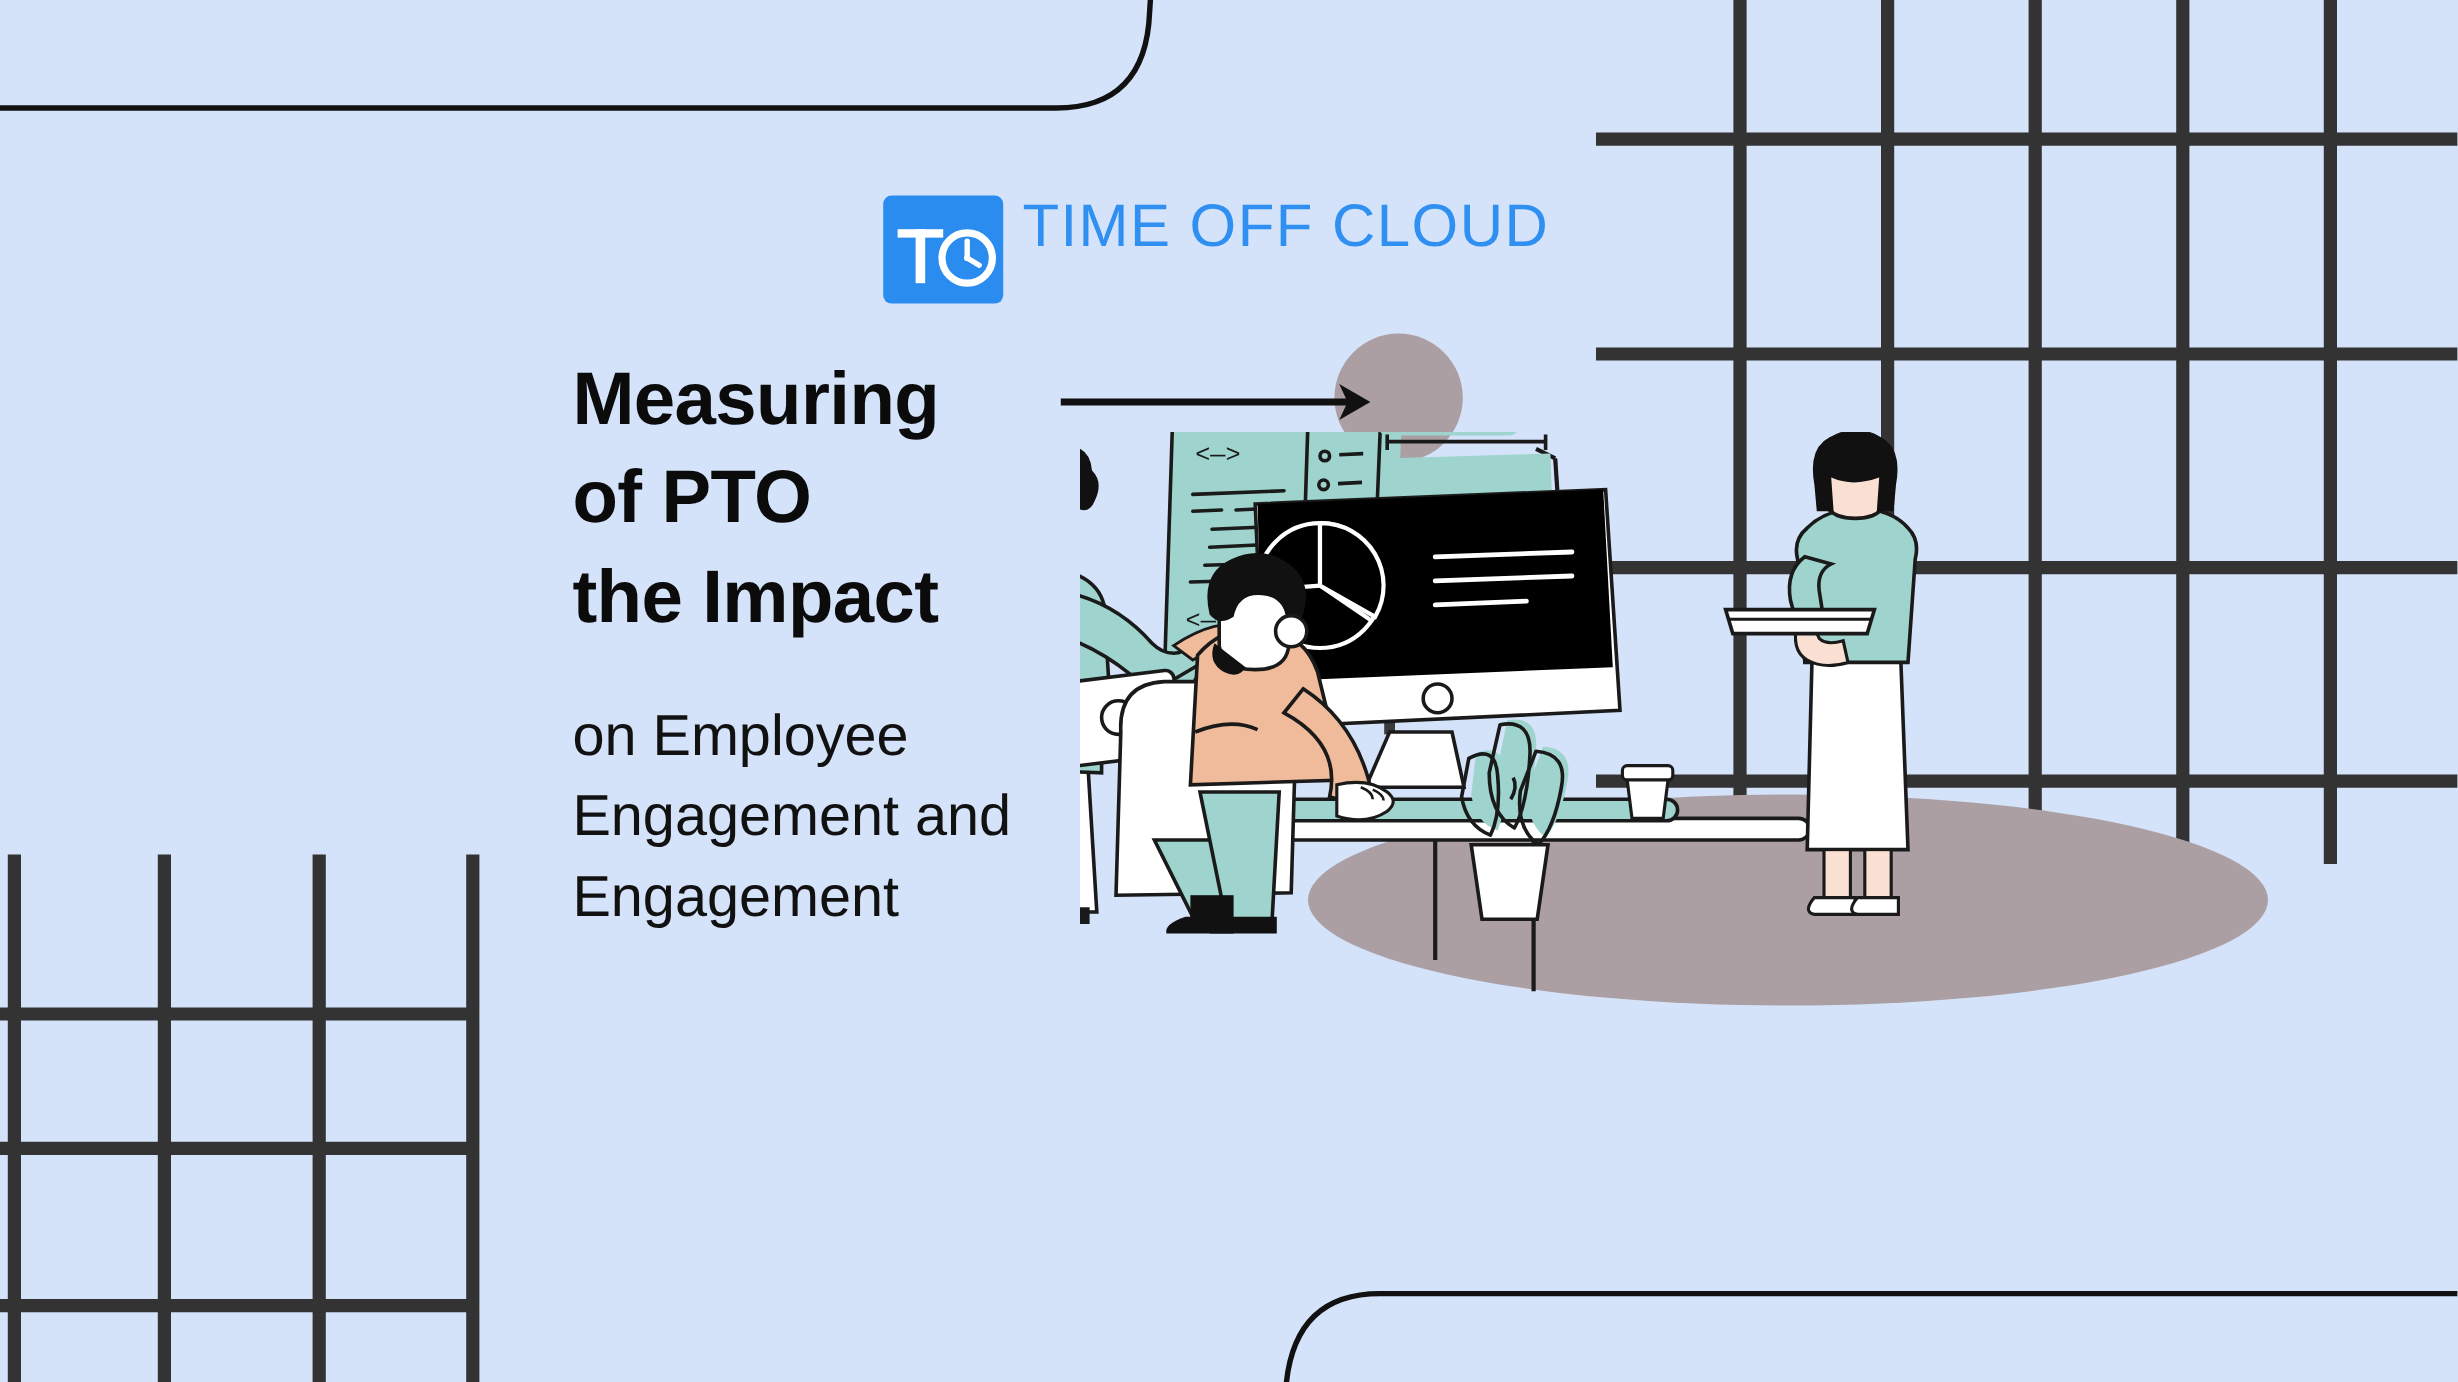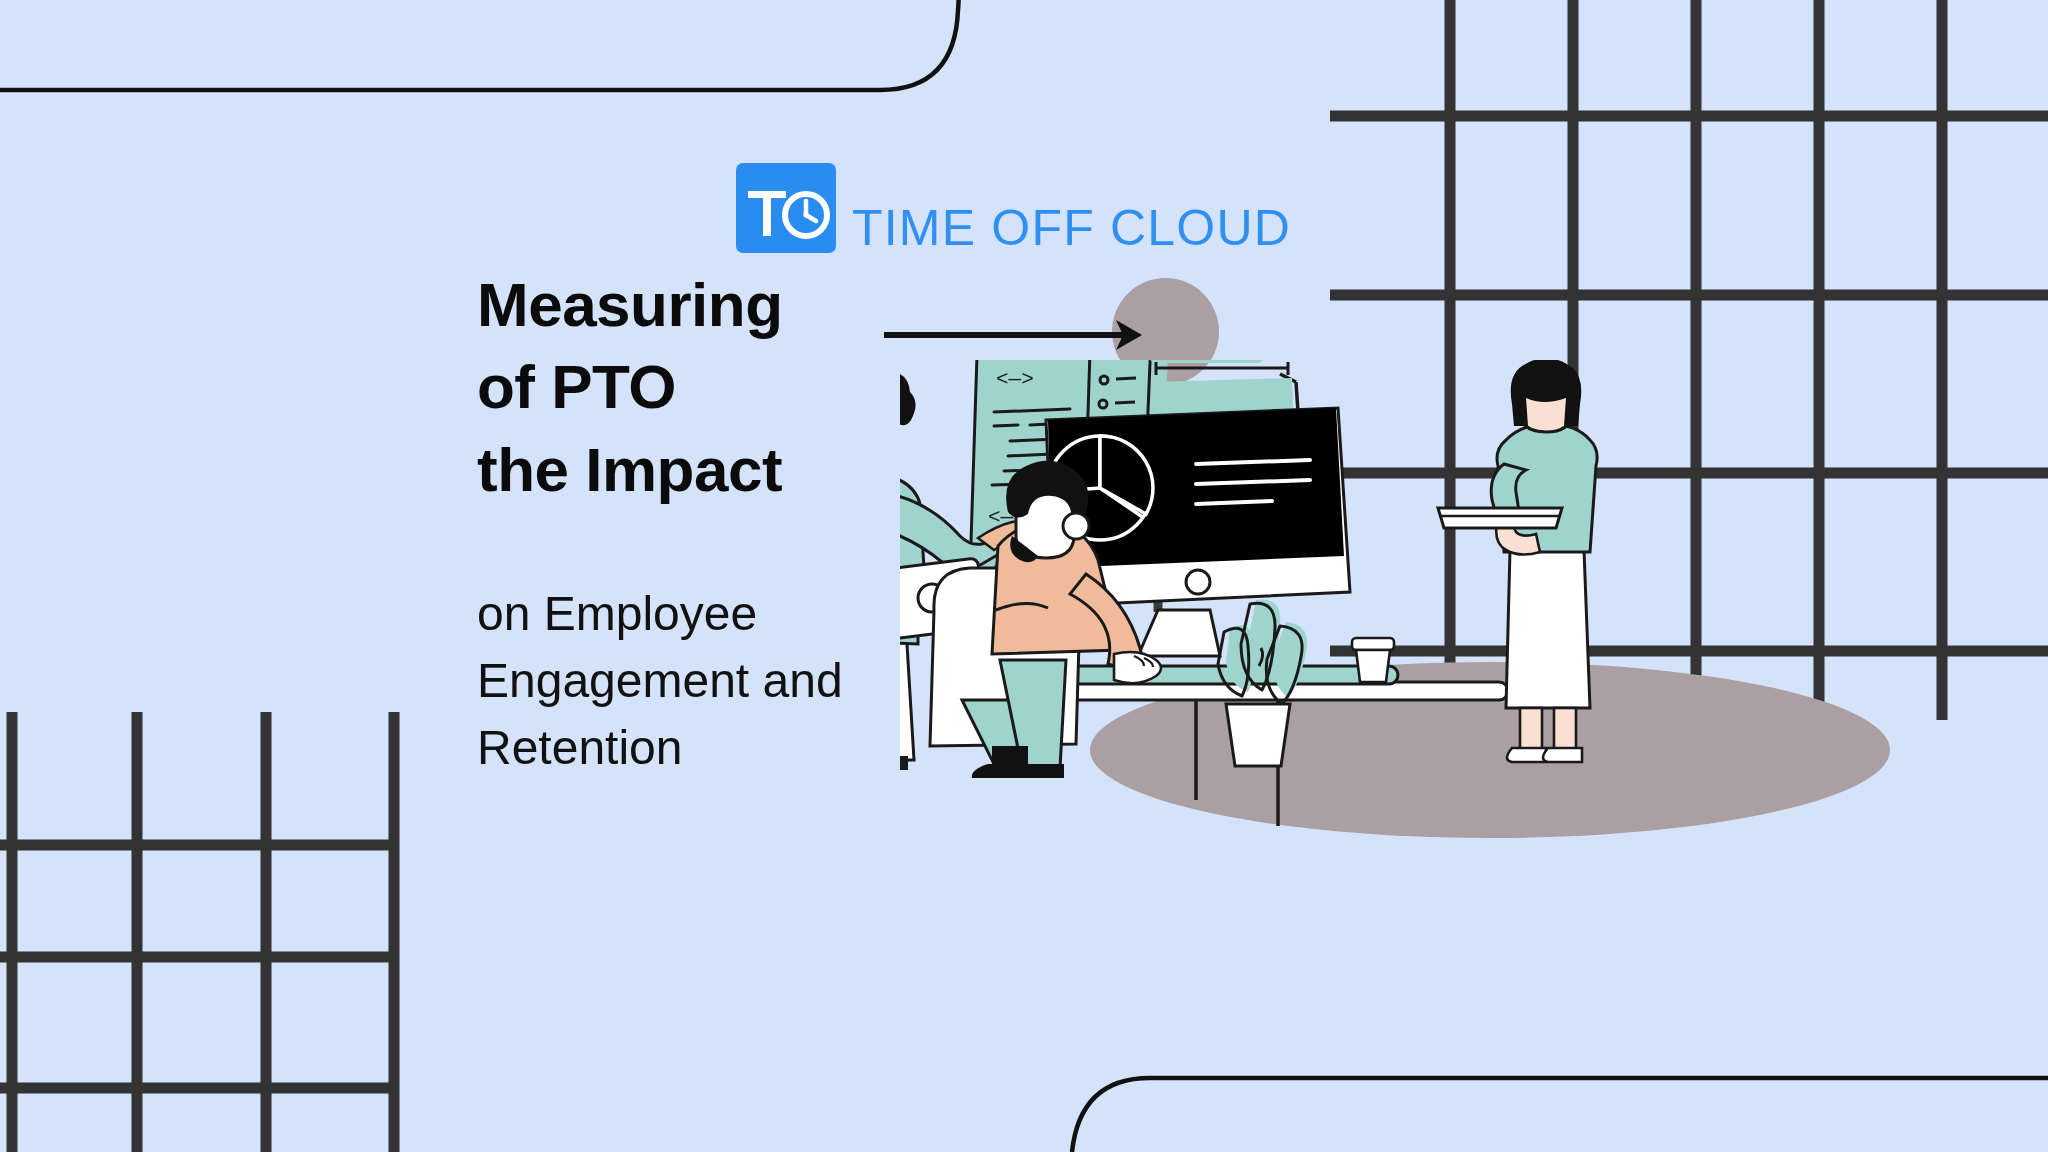--- a/index.html
+++ b/index.html
@@ -13,35 +13,35 @@
 
   
   .corner-svg { position:absolute; inset:0; width:2048px; height:1152px; pointer-events:none; }
 
   
   .grid-svg { position:absolute; inset:0; width:2048px; height:1152px; pointer-events:none; }
 
   
   .logo-row {
     position:absolute; left:736px; top:163px;
-    display:flex; align-items:flex-end; gap:16px;
+    display:flex; align-items:flex-start; gap:16px;
   }
   .logo-mark {
     width:100px; height:90px; border-radius:7px;
     background:#2b8cf0; position:relative; flex:none;
   }
   .logo-mark svg { position:absolute; left:0; top:0; }
   .logo-word {
     font-size:50px; letter-spacing:1.2px; color:#2f90f2;
     font-weight:400; white-space:nowrap; line-height:1;
   }
 
   
   .headline {
-    position:absolute; left:477px; top:264px;
+    position:absolute; left:477px; top:292px;
     width:560px;
   }
   .headline .line {
     font-size:62px; font-weight:800; color:#0b0b0b;
     line-height:1.33; letter-spacing:-0.5px; white-space:nowrap;
   }
   .subhead {
     position:absolute; left:477px; top:580px; width:560px;
   }
   .subhead .line {
@@ -114,21 +114,21 @@
 
   <div class="headline">
     <div class="line">Measuring</div>
     <div class="line">of PTO</div>
     <div class="line">the Impact</div>
   </div>
 
   <div class="subhead">
     <div class="line">on Employee</div>
     <div class="line">Engagement and</div>
-    <div class="line">Retention</div>
+    <div class="line">Engagement</div>
   </div>
 
   <div class="bubble"></div>
   <svg class="arrow-svg" width="280" height="110" viewBox="0 0 280 110">
     <line x1="4" y1="55" x2="252" y2="55" stroke="#111111" stroke-width="6"></line>
     <path d="M 236 40 L 262 55 L 236 70 L 243 55 Z" fill="#111111"></path>
   </svg>
 
   <div class="illo">
     <svg width="1148" height="700" viewBox="0 0 1148 700">

